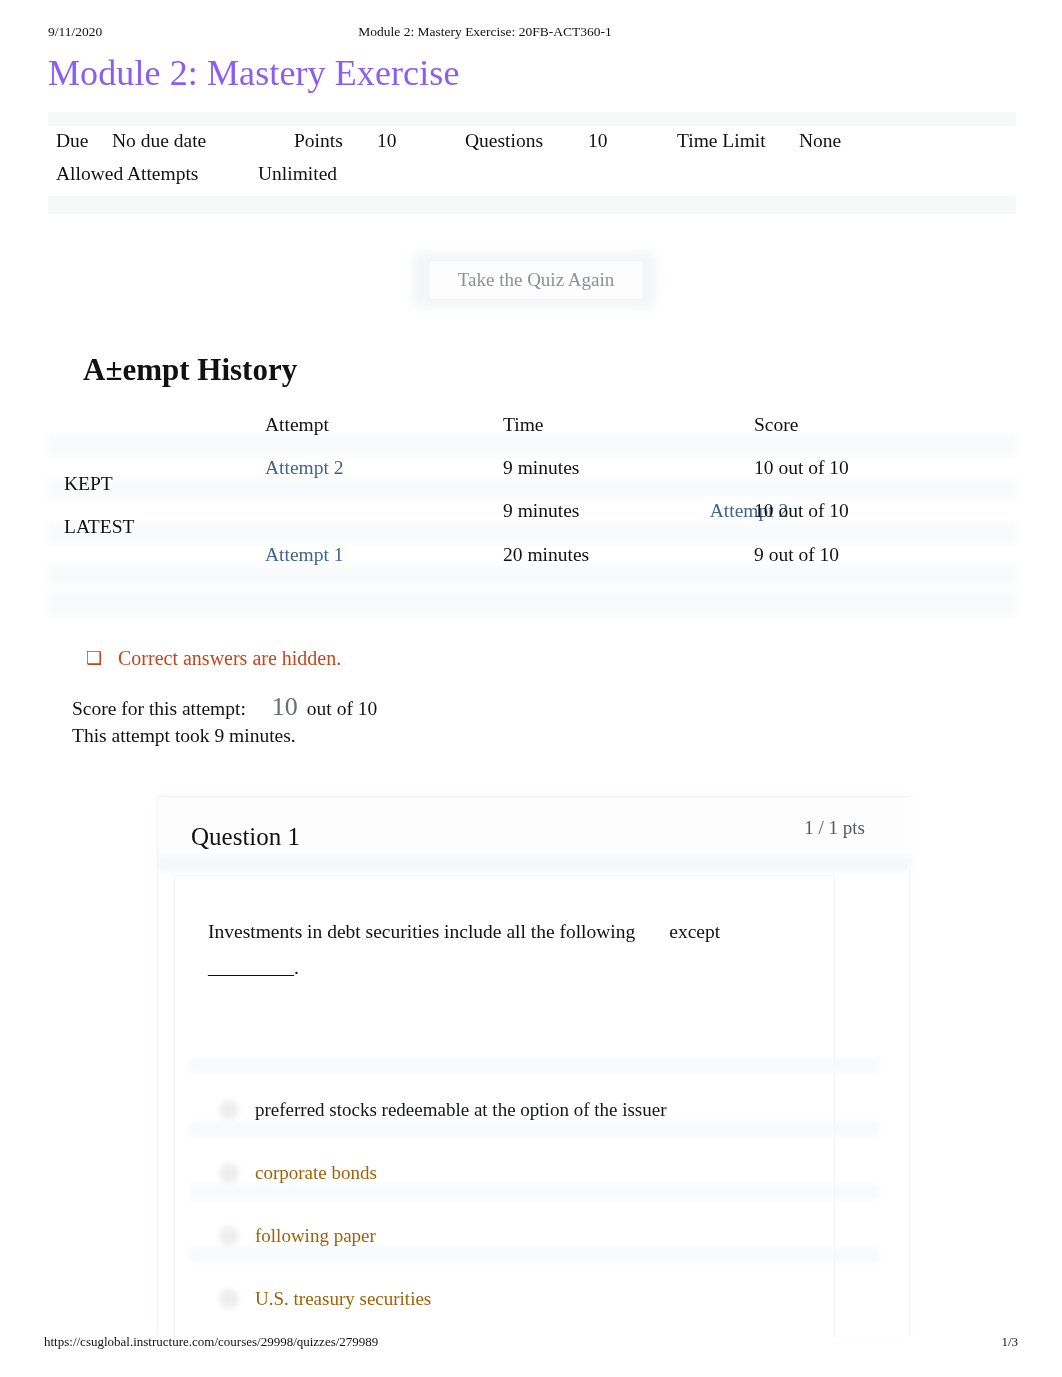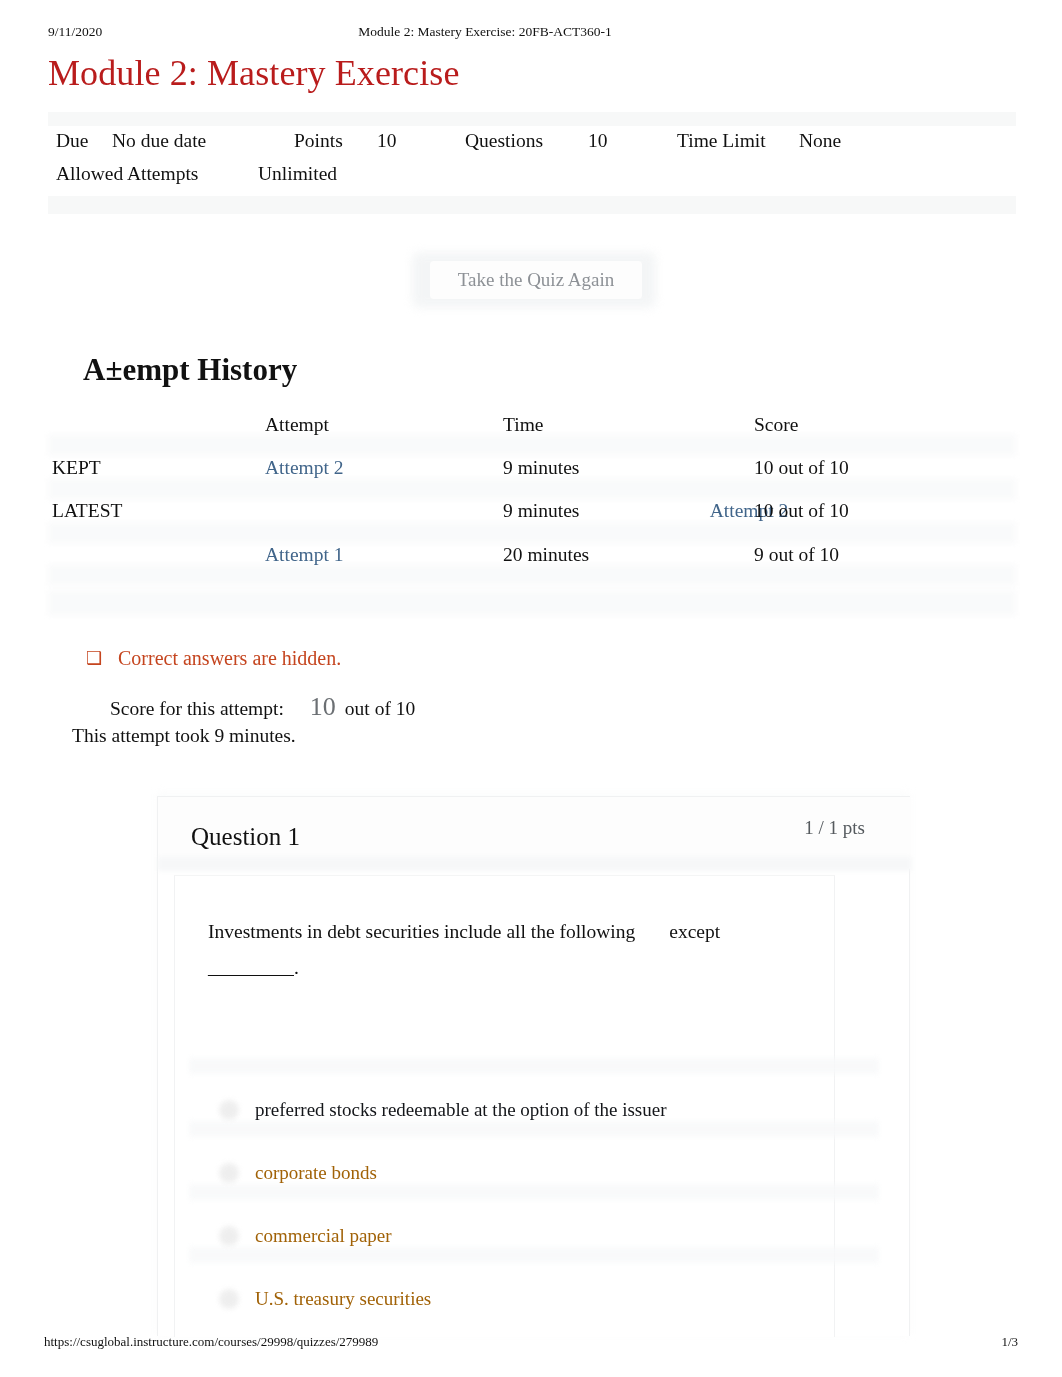--- a/index.html
+++ b/index.html
@@ -52,21 +52,21 @@
   }
 
   
   .page-title {
     position: absolute;
     left: 48px;
     top: 52px;
     font-size: 36px;
     font-weight: normal;
     letter-spacing: 0.1px;
-    color: #b91c1c;
+    color: #8b5cf6;
     white-space: nowrap;
   }
 
   
   .meta-band-top {
     position: absolute;
     left: 48px;
     top: 112px;
     width: 968px;
     height: 14px;
@@ -181,21 +181,21 @@
   .stripe-d { top: 152px; }
   .stripe-e { top: 178px; height: 26px; }
 
   .at-cell {
     position: absolute;
     font-size: 19.5px;
     color: #111;
     white-space: nowrap;
     top: 2px;
   }
-  .c-flag    { left: 4px; }
+  .c-flag    { left: 16px; margin-top: 16px; }
   .c-attempt { left: 217px; }
   .c-time    { left: 455px; }
   .c-score   { left: 706px; }
 
   .at-head { color: #111; }
 
   .at-link {
     color: #41658a;
     text-decoration: none;
     position: relative;
@@ -243,21 +243,21 @@
     top: 692px;
     width: 700px;
   }
   .sum-line {
     position: relative;
     height: 33px;
     font-size: 19.5px;
     color: #111;
     white-space: nowrap;
   }
-  .sum-line-1 { display: flex; align-items: baseline; margin-left: 38px; }
+  .sum-line-1 { display: flex; align-items: baseline; }
   .big-score {
     font-size: 26px;
     color: #6b6f73;
     margin: 0 9px 0 26px;
   }
 
   
   .q-outer {
     position: absolute;
     left: 157px;
@@ -505,21 +505,21 @@
           <span class="ans-label">preferred stocks redeemable at the option of the issuer</span>
         </div>
 
         <div class="ans-row ans-dim" style="top:73px">
           <span class="radio"></span>
           <span class="ans-label">corporate bonds</span>
         </div>
 
         <div class="ans-row ans-dim" style="top:136px">
           <span class="radio"></span>
-          <span class="ans-label">commercial paper</span>
+          <span class="ans-label">following paper</span>
         </div>
 
         <div class="ans-row ans-dim" style="top:199px">
           <span class="radio"></span>
           <span class="ans-label">U.S. treasury securities</span>
         </div>
       </div>
     </div>
   </div>
 

